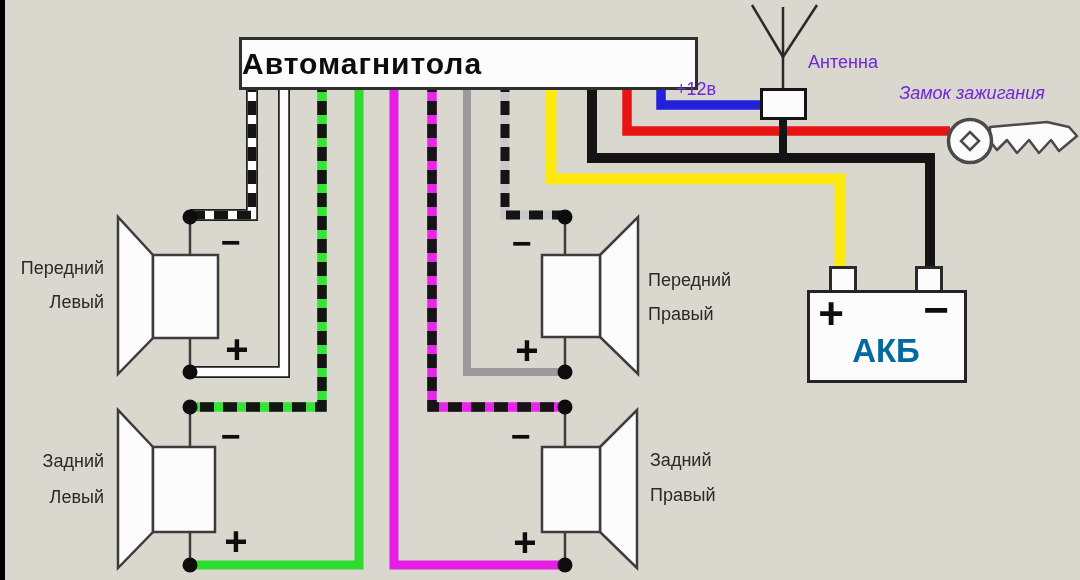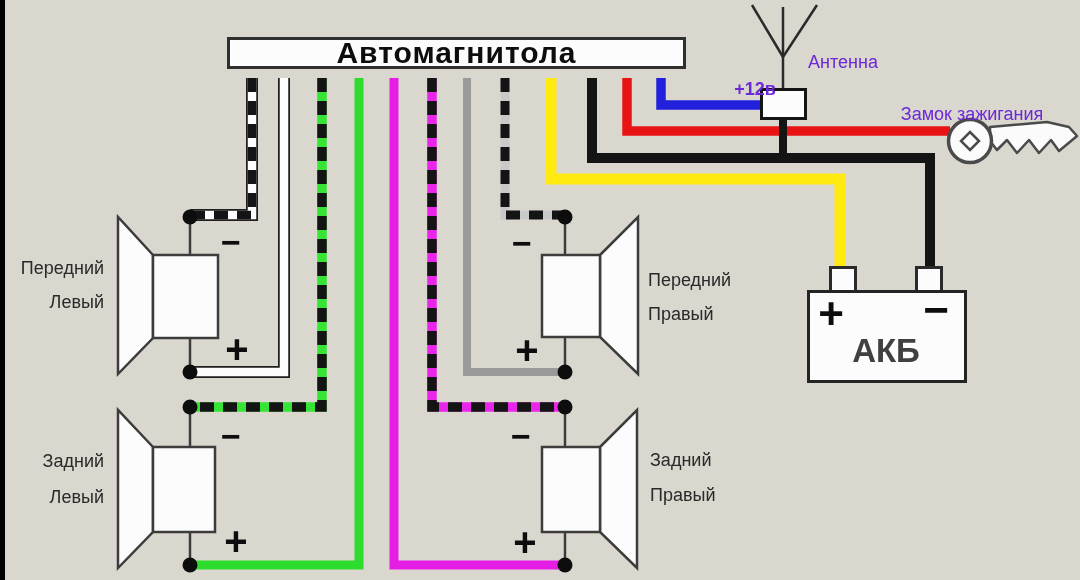--- a/index.html
+++ b/index.html
@@ -5,33 +5,33 @@
   html,body{margin:0;padding:0;}
   .stage{
     position:relative;width:1080px;height:580px;overflow:hidden;
     background:#dad7ce;
     font-family:"Liberation Sans", sans-serif;
     color:#1c1c1c;
   }
   .edge-bar{position:absolute;left:0;top:0;width:5px;height:580px;background:#000;}
   svg.layer{position:absolute;left:0;top:0;}
   .box{position:absolute;background:#fcfcfc;border:3px solid #2f2f2f;box-sizing:border-box;}
-  .radio-box{left:227px;top:37px;width:459px;height:32px;display:flex;align-items:center;justify-content:center;}
+  .radio-box{left:239px;top:37px;width:459px;height:53px;display:flex;align-items:center;justify-content:flex-start;}
   .radio-title{font-size:30px;font-weight:bold;color:#0d0d0d;letter-spacing:1px;}
   .antenna-box{left:760px;top:88px;width:47px;height:32px;border-width:3px;border-color:#141414;}
   .battery-box{left:807px;top:290px;width:160px;height:93px;border-color:#242424;}
   .post{position:absolute;top:266px;width:28px;height:27px;background:#fcfcfc;border:3px solid #2a2a2a;box-sizing:border-box;}
   .post-plus{left:829px;} .post-minus{left:915px;}
   .pt{position:absolute;transform:translate(-50%,-50%);white-space:nowrap;}
   .lbl{font-size:18px;color:#6d28d9;}
   .sign{font-weight:bold;color:#0d0d0d;}
   .sign.minus{font-size:34px;}
   .sign.plus{font-size:40px;}
   .bat-sign{font-weight:bold;color:#0d0d0d;font-size:44px;}
-  .bat-name{font-weight:bold;color:#404040;font-size:33px;}
+  .bat-name{font-weight:bold;color:#0369a1;font-size:33px;}
   .splabel{position:absolute;color:#2a2a2a;font-size:18px;}
   .splabel div{line-height:34px;}
   .alignr{text-align:right;}
 </style>
 </head>
 <body>
 
 <div class="stage">
   <div class="edge-bar"></div>
 
@@ -135,22 +135,22 @@
   <div class="box antenna-box"></div>
 
   <div class="post post-plus"></div>
   <div class="post post-minus"></div>
   <div class="box battery-box"></div>
   <div class="pt bat-sign" style="left:831px;top:314px;">+</div>
   <div class="pt bat-sign" style="left:936px;top:310px;">−</div>
   <div class="pt bat-name" style="left:886px;top:351px;">АКБ</div>
 
   <div class="pt lbl" style="left:843px;top:62px;">Антенна</div>
-  <div class="pt lbl" style="left:755px;top:89px;font-weight:700;">+12в</div>
-  <div class="pt lbl" style="left:972px;top:114px;">Замок зажигания</div>
+  <div class="pt lbl" style="left:696px;top:89px;font-weight:400;">+12в</div>
+  <div class="pt lbl" style="left:972px;top:93px;font-style:italic;">Замок зажигания</div>
 
   <div class="splabel alignr" style="left:0;top:251px;width:104px;">
     <div>Передний</div>
     <div>Левый</div>
   </div>
   <div class="splabel" style="left:648px;top:263px;width:140px;">
     <div>Передний</div>
     <div>Правый</div>
   </div>
   <div class="splabel alignr" style="left:0;top:443px;width:104px;">

